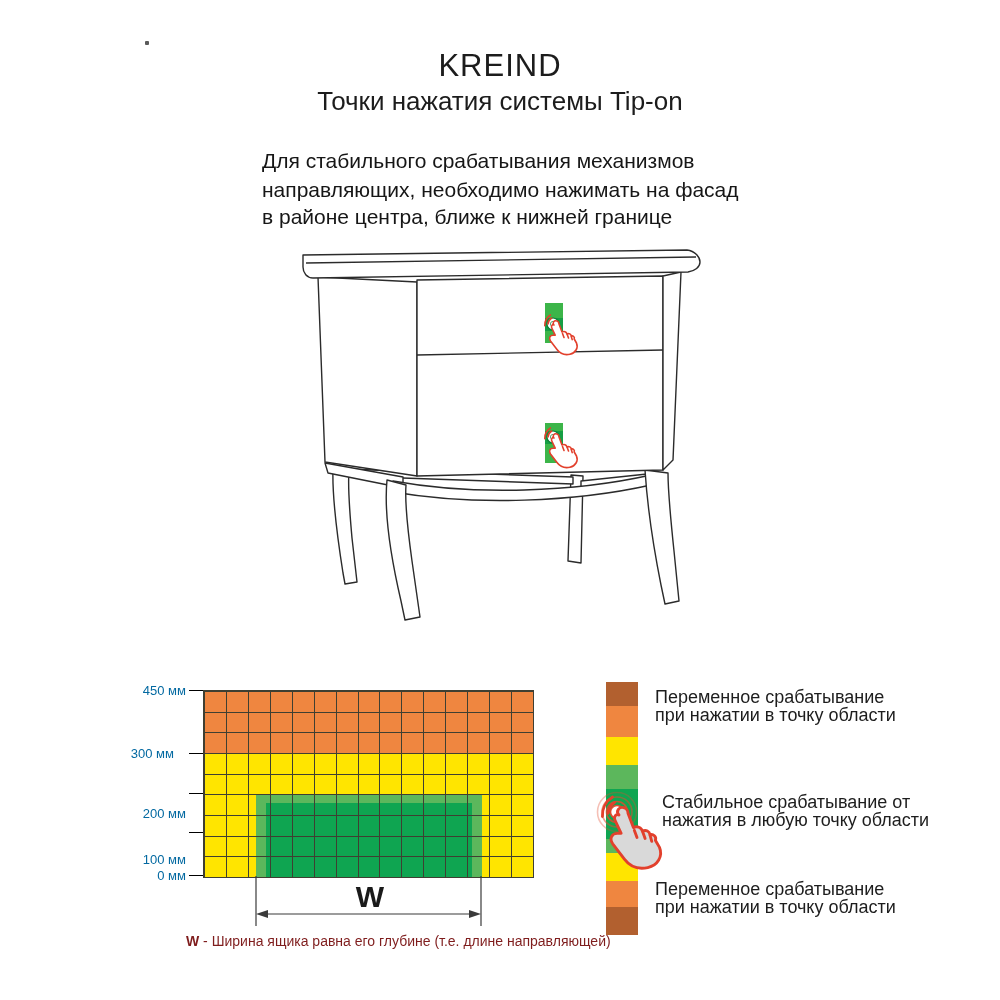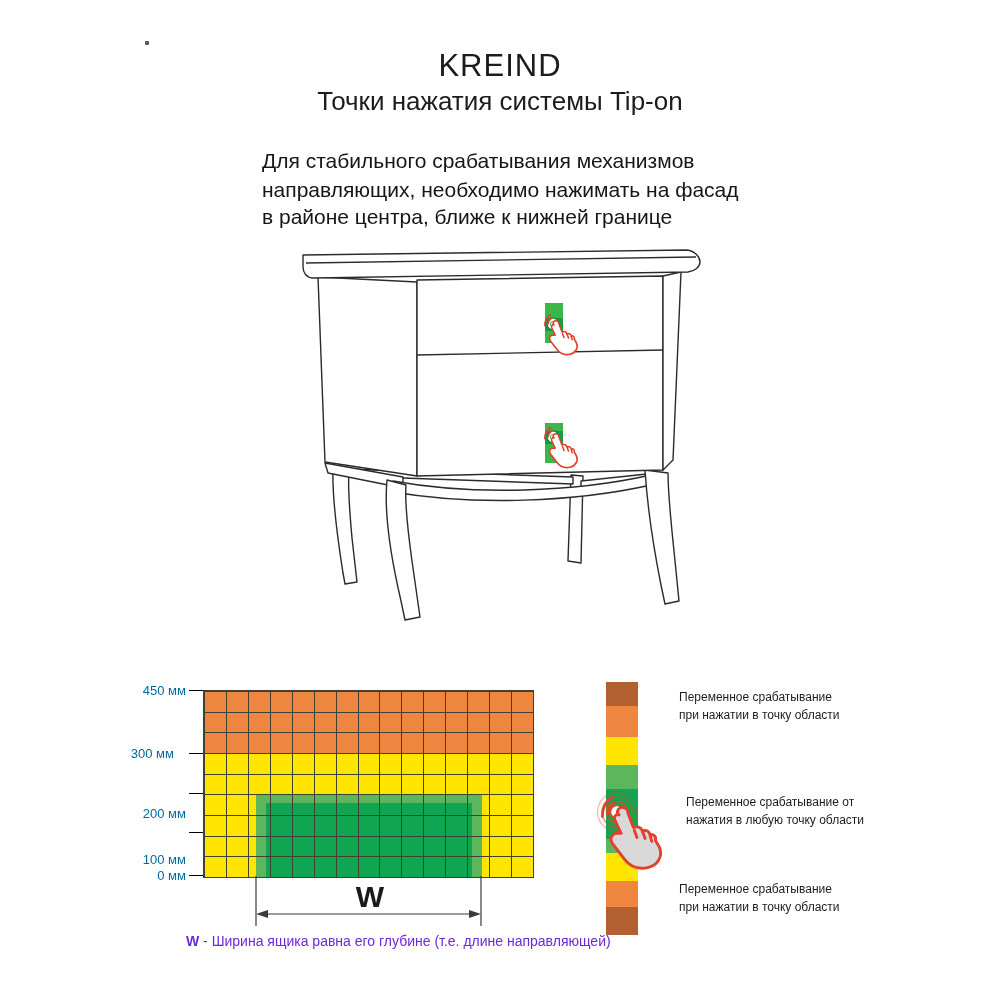--- a/index.html
+++ b/index.html
@@ -20,26 +20,26 @@
   #gridlines{
     left:0;top:0;width:329px;height:186px;
     background-image:
       repeating-linear-gradient(to right, #3f3f32 0 1px, transparent 1px 21.93px),
       repeating-linear-gradient(to bottom, #3f3f32 0 1px, transparent 1px 20.67px);
   }
   .tick-label{width:50px;text-align:right;font-size:13px;color:#0369a1;}
   .tick-line{width:14px;height:1px;background:#000;}
 
   #w-letter{left:300px;top:880px;width:140px;text-align:center;font-size:30px;font-weight:bold;color:#1a1a1a;}
-  #caption{left:186px;top:933px;font-size:14px;color:#6d28d9;white-space:nowrap;}
+  #caption{left:186px;top:933px;font-size:14px;color:#7f1d1d;white-space:nowrap;}
   #caption b{font-weight:bold;}
 
   
   .legend-seg{position:absolute;left:606px;width:32px;}
-  .legend-text{font-size:12px;line-height:18px;color:#1d1d1d;white-space:nowrap;margin-left:24px;}
+  .legend-text{font-size:18px;line-height:18px;color:#1d1d1d;white-space:nowrap;}
 </style>
 </head>
 <body>
 
 <div class="abs" id="stray-dot"></div>
 <div class="abs center" id="brand">KREIND</div>
 <div class="abs center" id="subtitle">Точки нажатия системы Tip-on</div>
 
 <div class="abs intro-line" style="top:149px">Для стабильного срабатывания механизмов</div>
 <div class="abs intro-line" style="top:178px">направляющих, необходимо нажимать на фасад</div>
@@ -143,19 +143,19 @@
   </g>
   <circle cx="32" cy="32" r="6.5" fill="#fff" stroke="#e14b2e" stroke-width="1.6"></circle>
   <use href="#hand" fill="#d9d9d9" transform="translate(34,35) scale(1.8)"></use>
 </svg>
 
 <div class="abs legend-text" style="left:655px;top:688px">
   <div>Переменное срабатывание</div>
   <div>при нажатии в точку области</div>
 </div>
 <div class="abs legend-text" style="left:662px;top:793px">
-  <div>Переменное срабатывание от</div>
+  <div>Стабильное срабатывание от</div>
   <div>нажатия в любую точку области</div>
 </div>
 <div class="abs legend-text" style="left:655px;top:880px">
   <div>Переменное срабатывание</div>
   <div>при нажатии в точку области</div>
 </div>
 
 </body></html>

